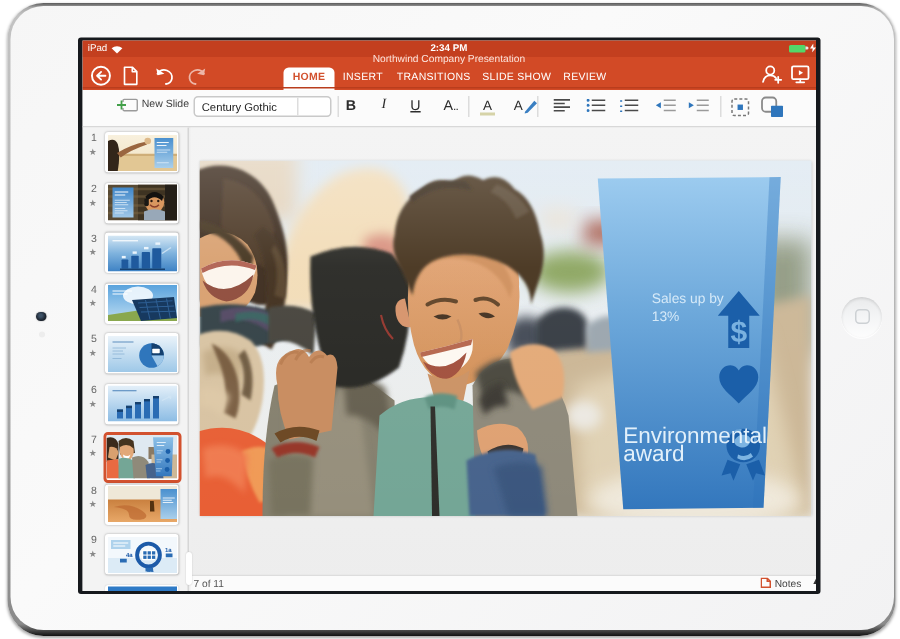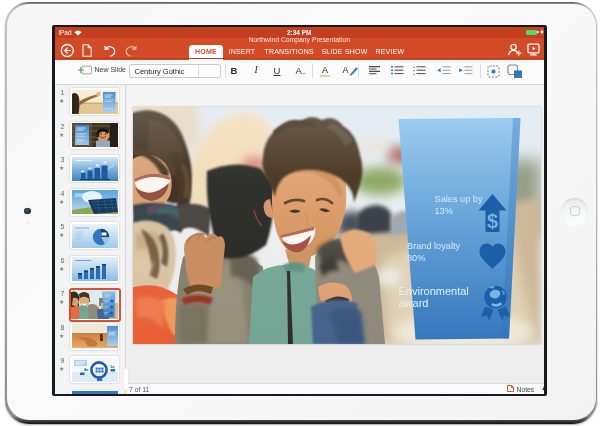--- a/index.html
+++ b/index.html
@@ -313,22 +313,21 @@
   <g fill="#7db4e2">
     <path d="M357 186 q2.5 -4 7 -3 q4.5 1 3 5 q-2.5 4.5 -7 3 q-4.5 -1.5 -3 -5 Z"></path>
     <path d="M359 196 q5 2.5 8.5 -1 l1.5 2.5 q-5 4 -10.5 1 Z"></path>
     <path d="M355.5 181 q2.5 -2.5 6 -2 l-.8 2.5 q-3.2 -.8 -5.2 -.5 Z" opacity=".85"></path>
     <path d="M369.5 183 q2.5 2 2.5 4.5 l-2.2 .4 q0 -2.5 -1.3 -4.4 Z" opacity=".7"></path>
   </g>
 </svg>
     </div>
 
     <div class="abs" style="left:356px;top:166px;font-size:9.2px;line-height:12.4px;color:#d5e9f8;margin-left:24px;">Sales up by<br>13%</div>
-    <div class="abs" style="left:352.5px;top:212.5px;font-size:9.2px;line-height:12.4px;color:#d5e9f8;">Brand loyalty<br>80%</div>
-    <div class="abs" style="left:344px;top:258px;font-size:11px;line-height:12.4px;color:#e2f0fa;">Environmental<br>award</div>
+    <div class="abs" style="left:361px;top:258px;font-size:15px;line-height:12.4px;color:#e2f0fa;">Environmental<br>award</div>
 
     <div id="thumbs">
 
       <div class="abs" style="left:2px;top:62px;width:8px;text-align:right;font-size:7px;color:#666;">1</div>
       <div class="abs" style="left:2px;top:95.5px;width:8px;text-align:right;font-size:7px;color:#666;">2</div>
       <div class="abs" style="left:2px;top:129px;width:8px;text-align:right;font-size:7px;color:#666;">3</div>
       <div class="abs" style="left:2px;top:162.5px;width:8px;text-align:right;font-size:7px;color:#666;">4</div>
       <div class="abs" style="left:2px;top:196px;width:8px;text-align:right;font-size:7px;color:#666;">5</div>
       <div class="abs" style="left:2px;top:229.5px;width:8px;text-align:right;font-size:7px;color:#666;">6</div>
       <div class="abs" style="left:2px;top:263px;width:8px;text-align:right;font-size:7px;color:#666;">7</div>

